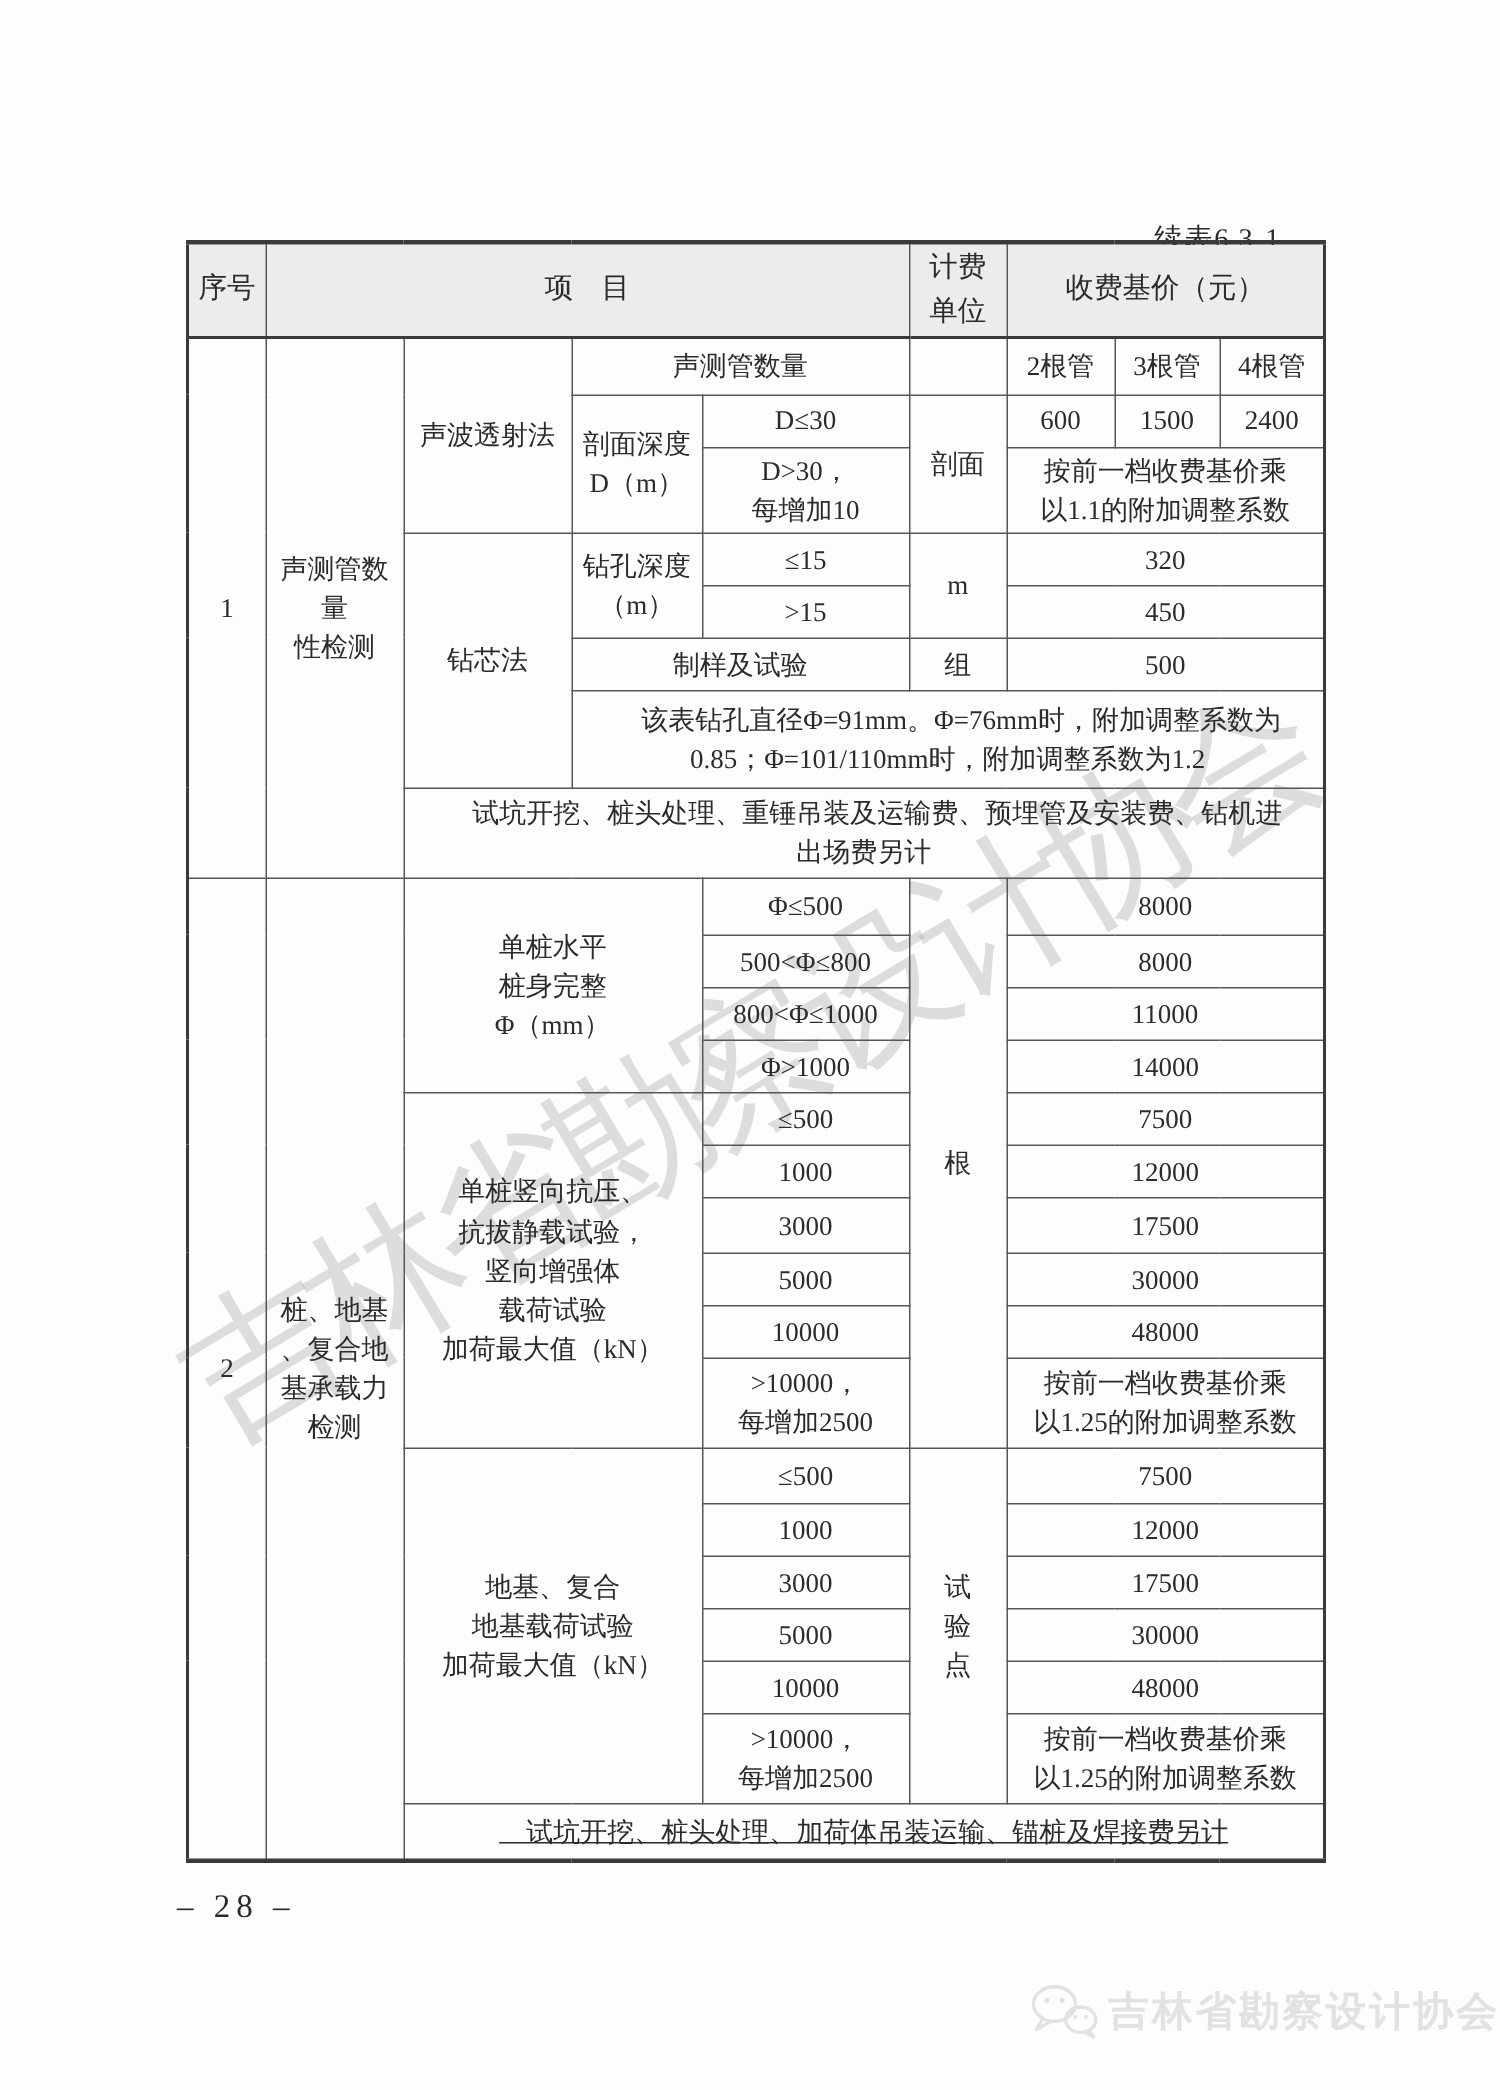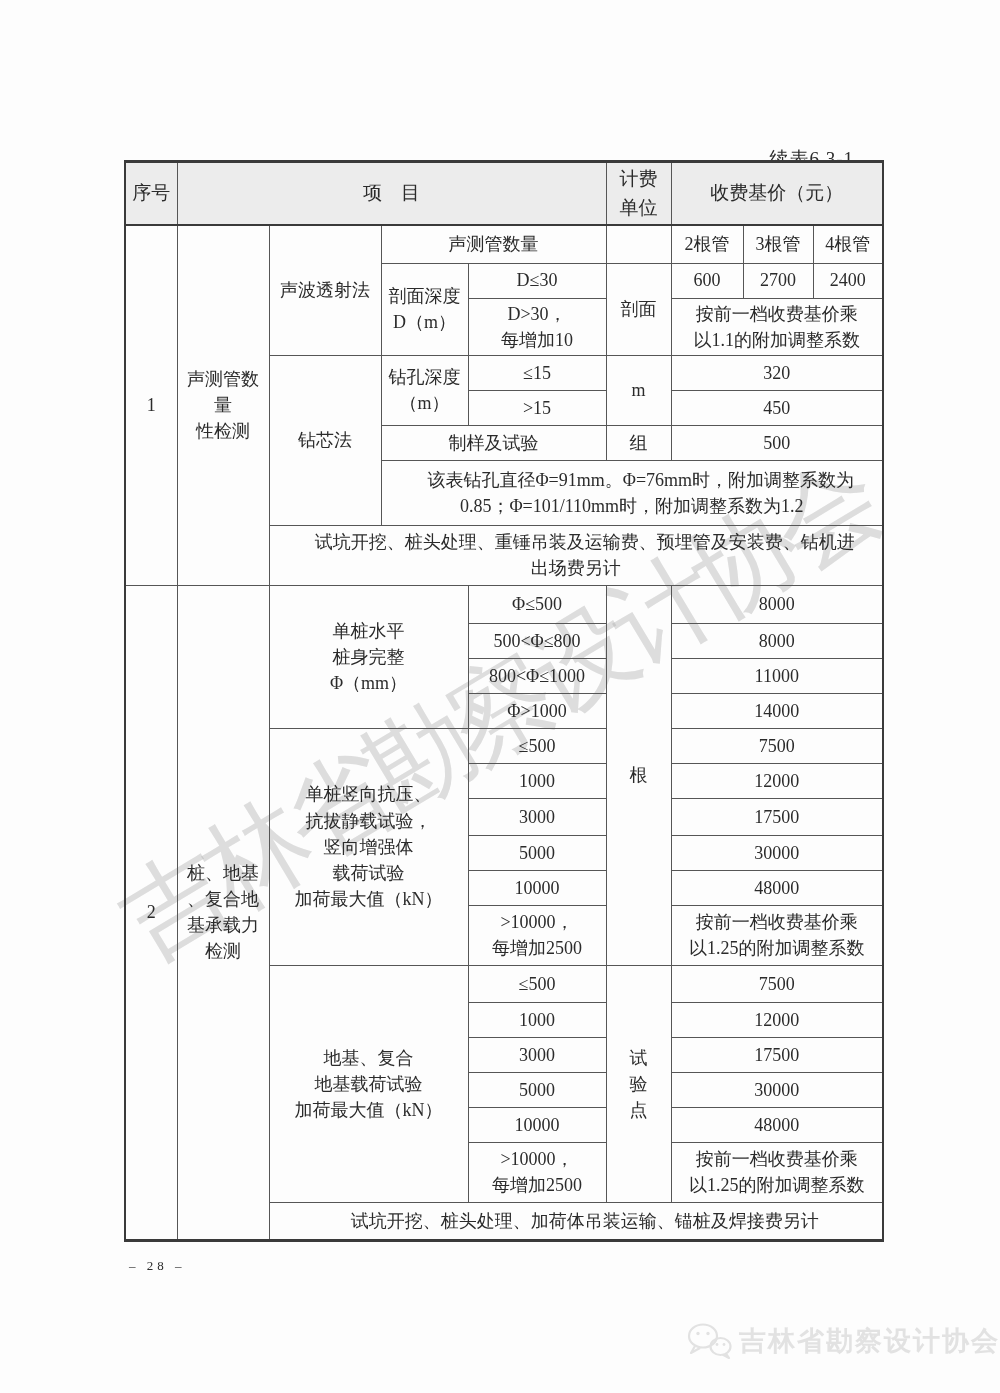--- a/index.html
+++ b/index.html
@@ -62,22 +62,22 @@
     background:var(--header-bg,#ececec);
     border-bottom:2px solid #3a3a3a;
     font-size:19px;
     line-height:1.5;
   }
   td.al-left{text-align:left;padding-left:9px;padding-right:8px;}
   td.vert{line-height:1.8;}
 
   .page-number{
     position:absolute;
-    left:129px;top:1258px;
-    font-size:13px;
+    left:118px;top:1258px;
+    font-size:22px;
     letter-spacing:4px;
     z-index:2;
   }
 
   .footer-brand{
     position:absolute;
     left:686px;top:1322px;
     display:flex;
     align-items:center;
     gap:7px;
@@ -132,21 +132,21 @@
           <td>2根管</td>
           <td>3根管</td>
           <td>4根管</td>
         </tr>
         <tr style="height: 35px;">
           <td rowspan="2">剖面深度
 D（m）</td>
           <td>D≤30</td>
           <td rowspan="2">剖面</td>
           <td>600</td>
-          <td>2700</td>
+          <td>1500</td>
           <td>2400</td>
         </tr>
         <tr style="height: 57px; padding-left: 12px;">
           <td>D&gt;30，
 每增加10</td>
           <td colspan="3">按前一档收费基价乘
 以1.1的附加调整系数</td>
         </tr>
         <tr style="height: 35px;">
           <td rowspan="4">钻芯法</td>
@@ -254,21 +254,21 @@
         <tr style="height: 35px;">
           <td>10000</td>
           <td colspan="3">48000</td>
         </tr>
         <tr style="height: 60px;">
           <td>&gt;10000，
 每增加2500</td>
           <td colspan="3">按前一档收费基价乘
 以1.25的附加调整系数</td>
         </tr>
-        <tr style="height: 38px;">
+        <tr style="height: 38px; text-decoration: underline;">
           <td colspan="7" class="al-left">　试坑开挖、桩头处理、加荷体吊装运输、锚桩及焊接费另计</td>
         </tr>
       </tbody>
   </table>
 
   <div class="page-number">– 28 –</div>
 
   <div class="footer-brand">
     <span>
       <svg width="46" height="38" viewBox="0 0 46 38" fill="none">

